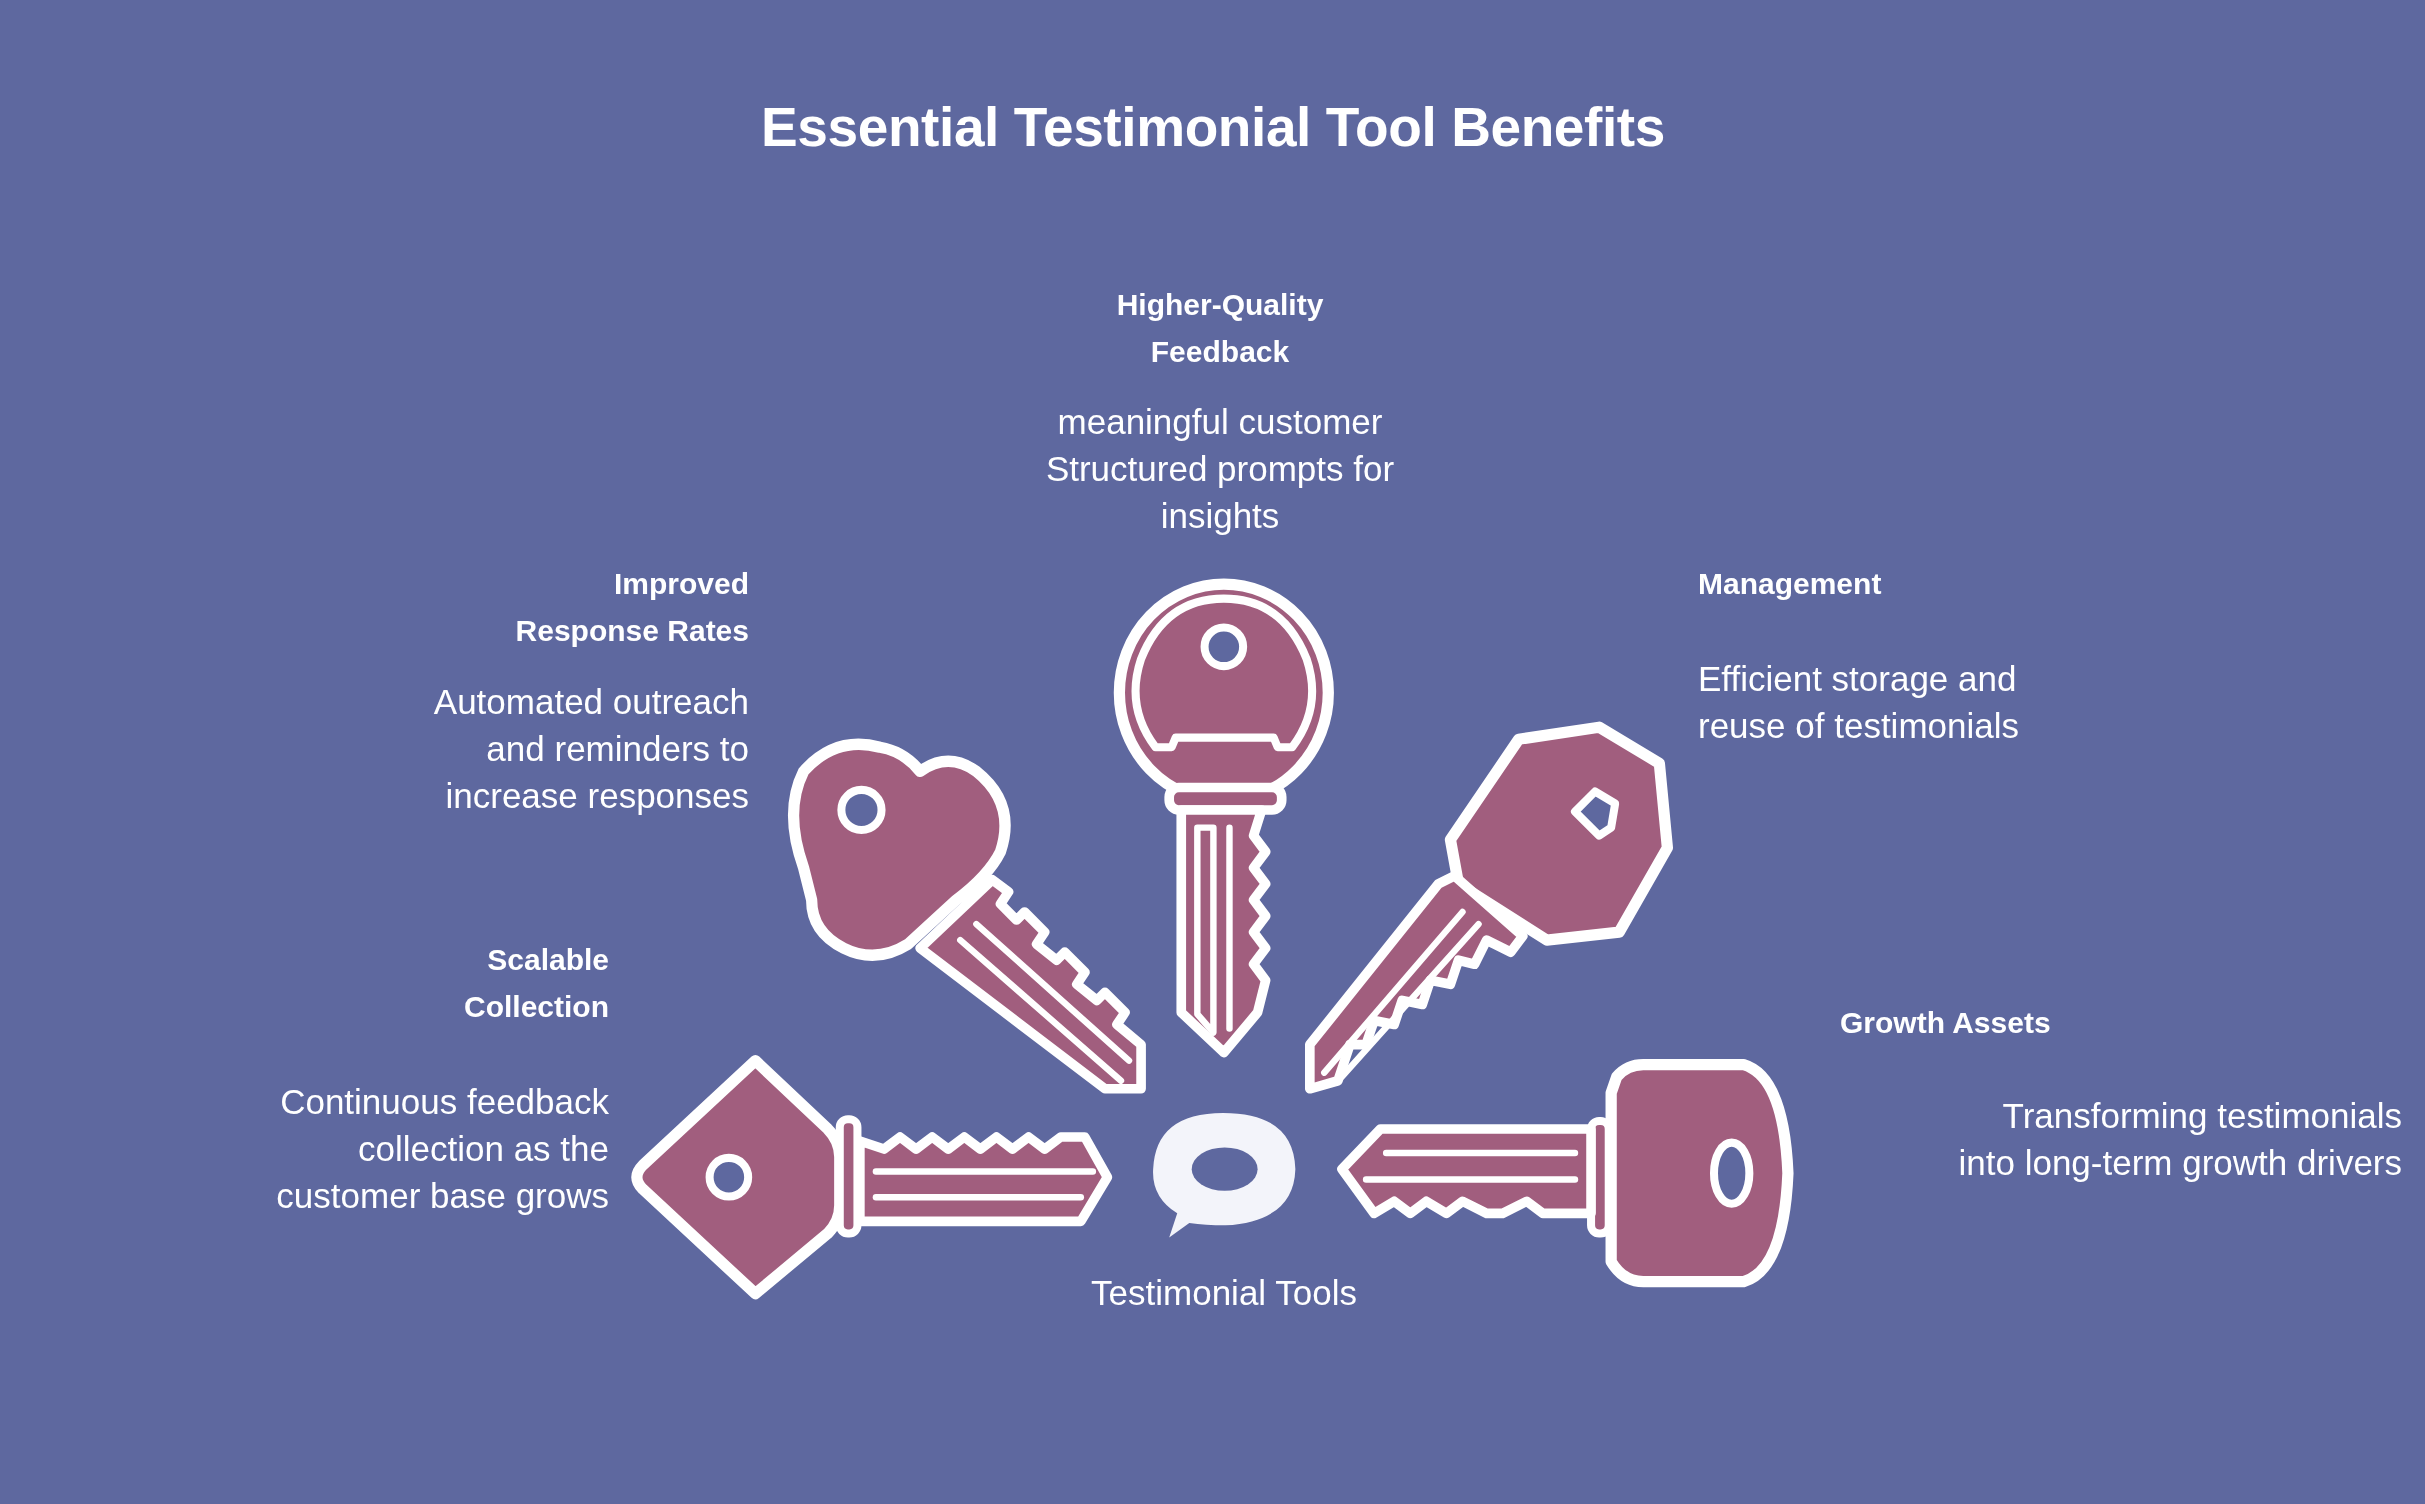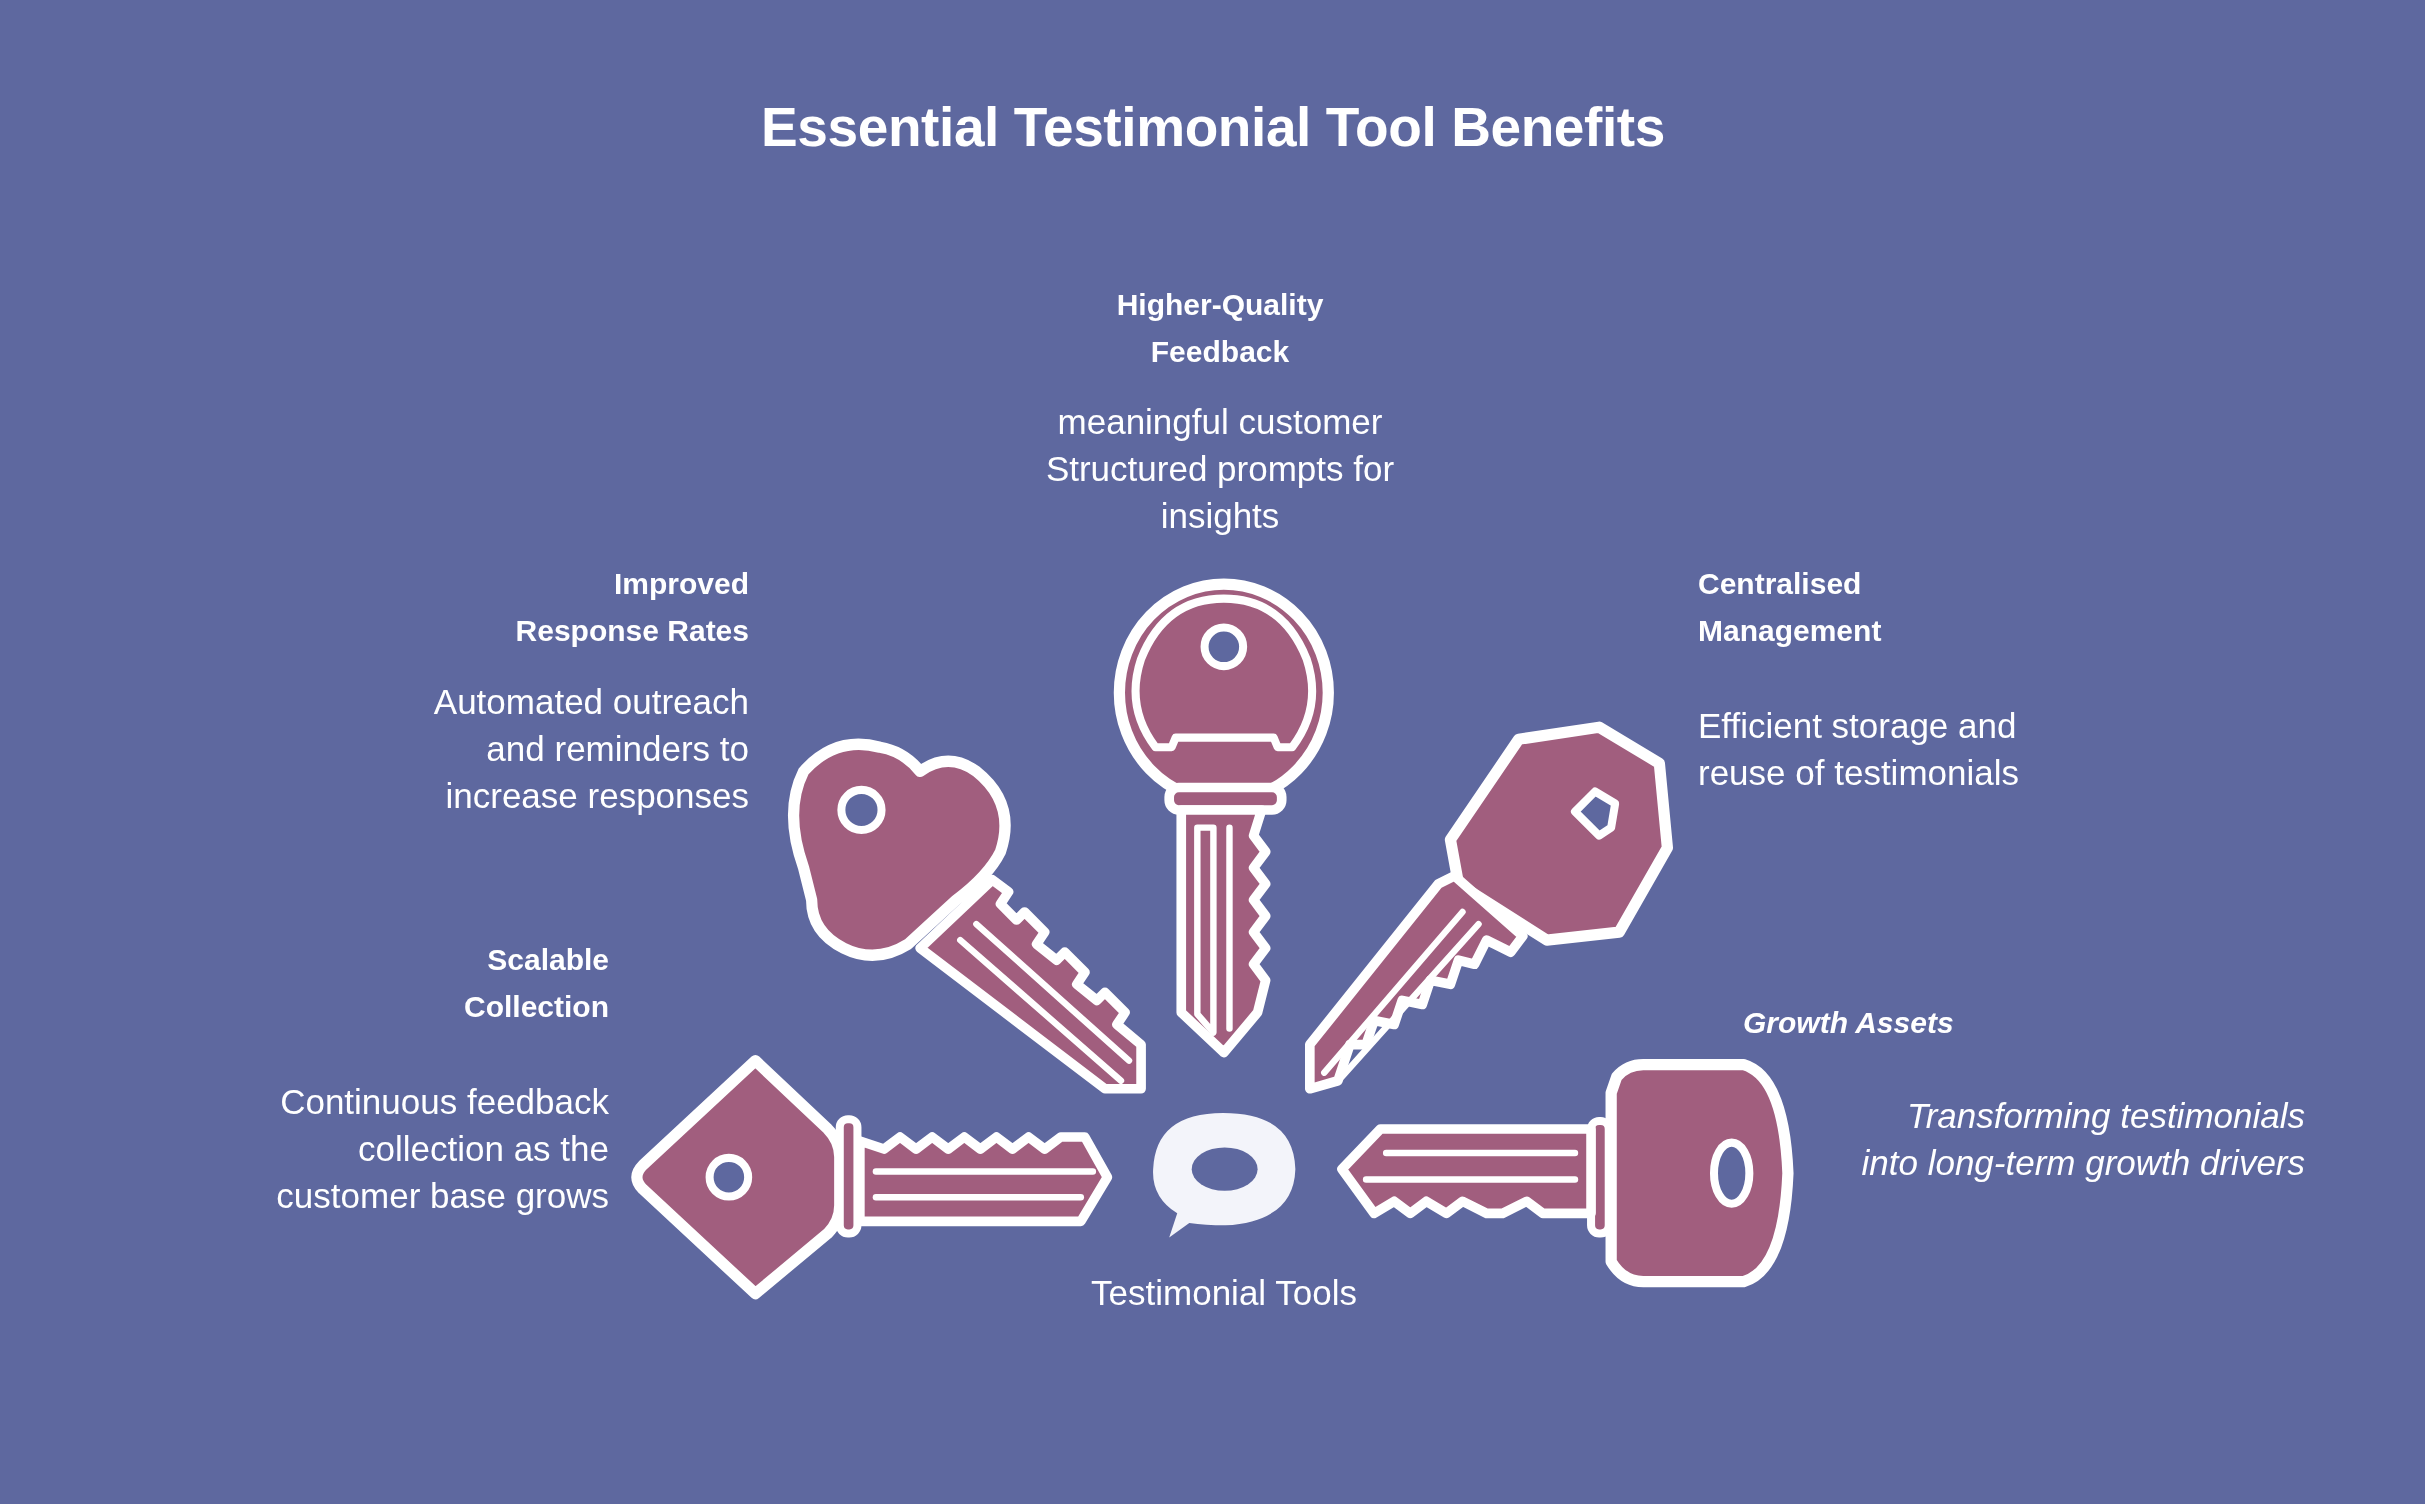--- a/index.html
+++ b/index.html
@@ -105,42 +105,41 @@
   </div>
   <div class="desc" style="margin-top:24px;">
     <div>Automated outreach</div>
     <div>and reminders to</div>
     <div>increase responses</div>
   </div>
 </div>
 
 <div class="block left-align" style="left:1698px; width:482px; top:560px;">
   <div class="head">
-    <div>Centralised</div>
     <div>Management</div>
   </div>
   <div class="desc" style="margin-top:48px;">
     <div>Efficient storage and</div>
     <div>reuse of testimonials</div>
   </div>
 </div>
 
 <div class="block right-align" style="left:125px; width:484px; top:936px;">
   <div class="head">
     <div>Scalable</div>
     <div>Collection</div>
   </div>
   <div class="desc" style="margin-top:48px;">
     <div>Continuous feedback</div>
     <div>collection as the</div>
     <div>customer base grows</div>
   </div>
 </div>
 
-<div class="block left-align" style="left:1743px; width:562px; top:999px;font-style:italic;">
+<div class="block left-align" style="left:1840px; width:562px; top:999px;">
   <div class="head">
     <div>Growth Assets</div>
   </div>
   <div class="desc" style="margin-top:46px;text-align:right;">
     <div>Transforming testimonials</div>
     <div>into long-term growth drivers</div>
   </div>
 </div>
 
 <div class="hub-label">Testimonial Tools</div>

